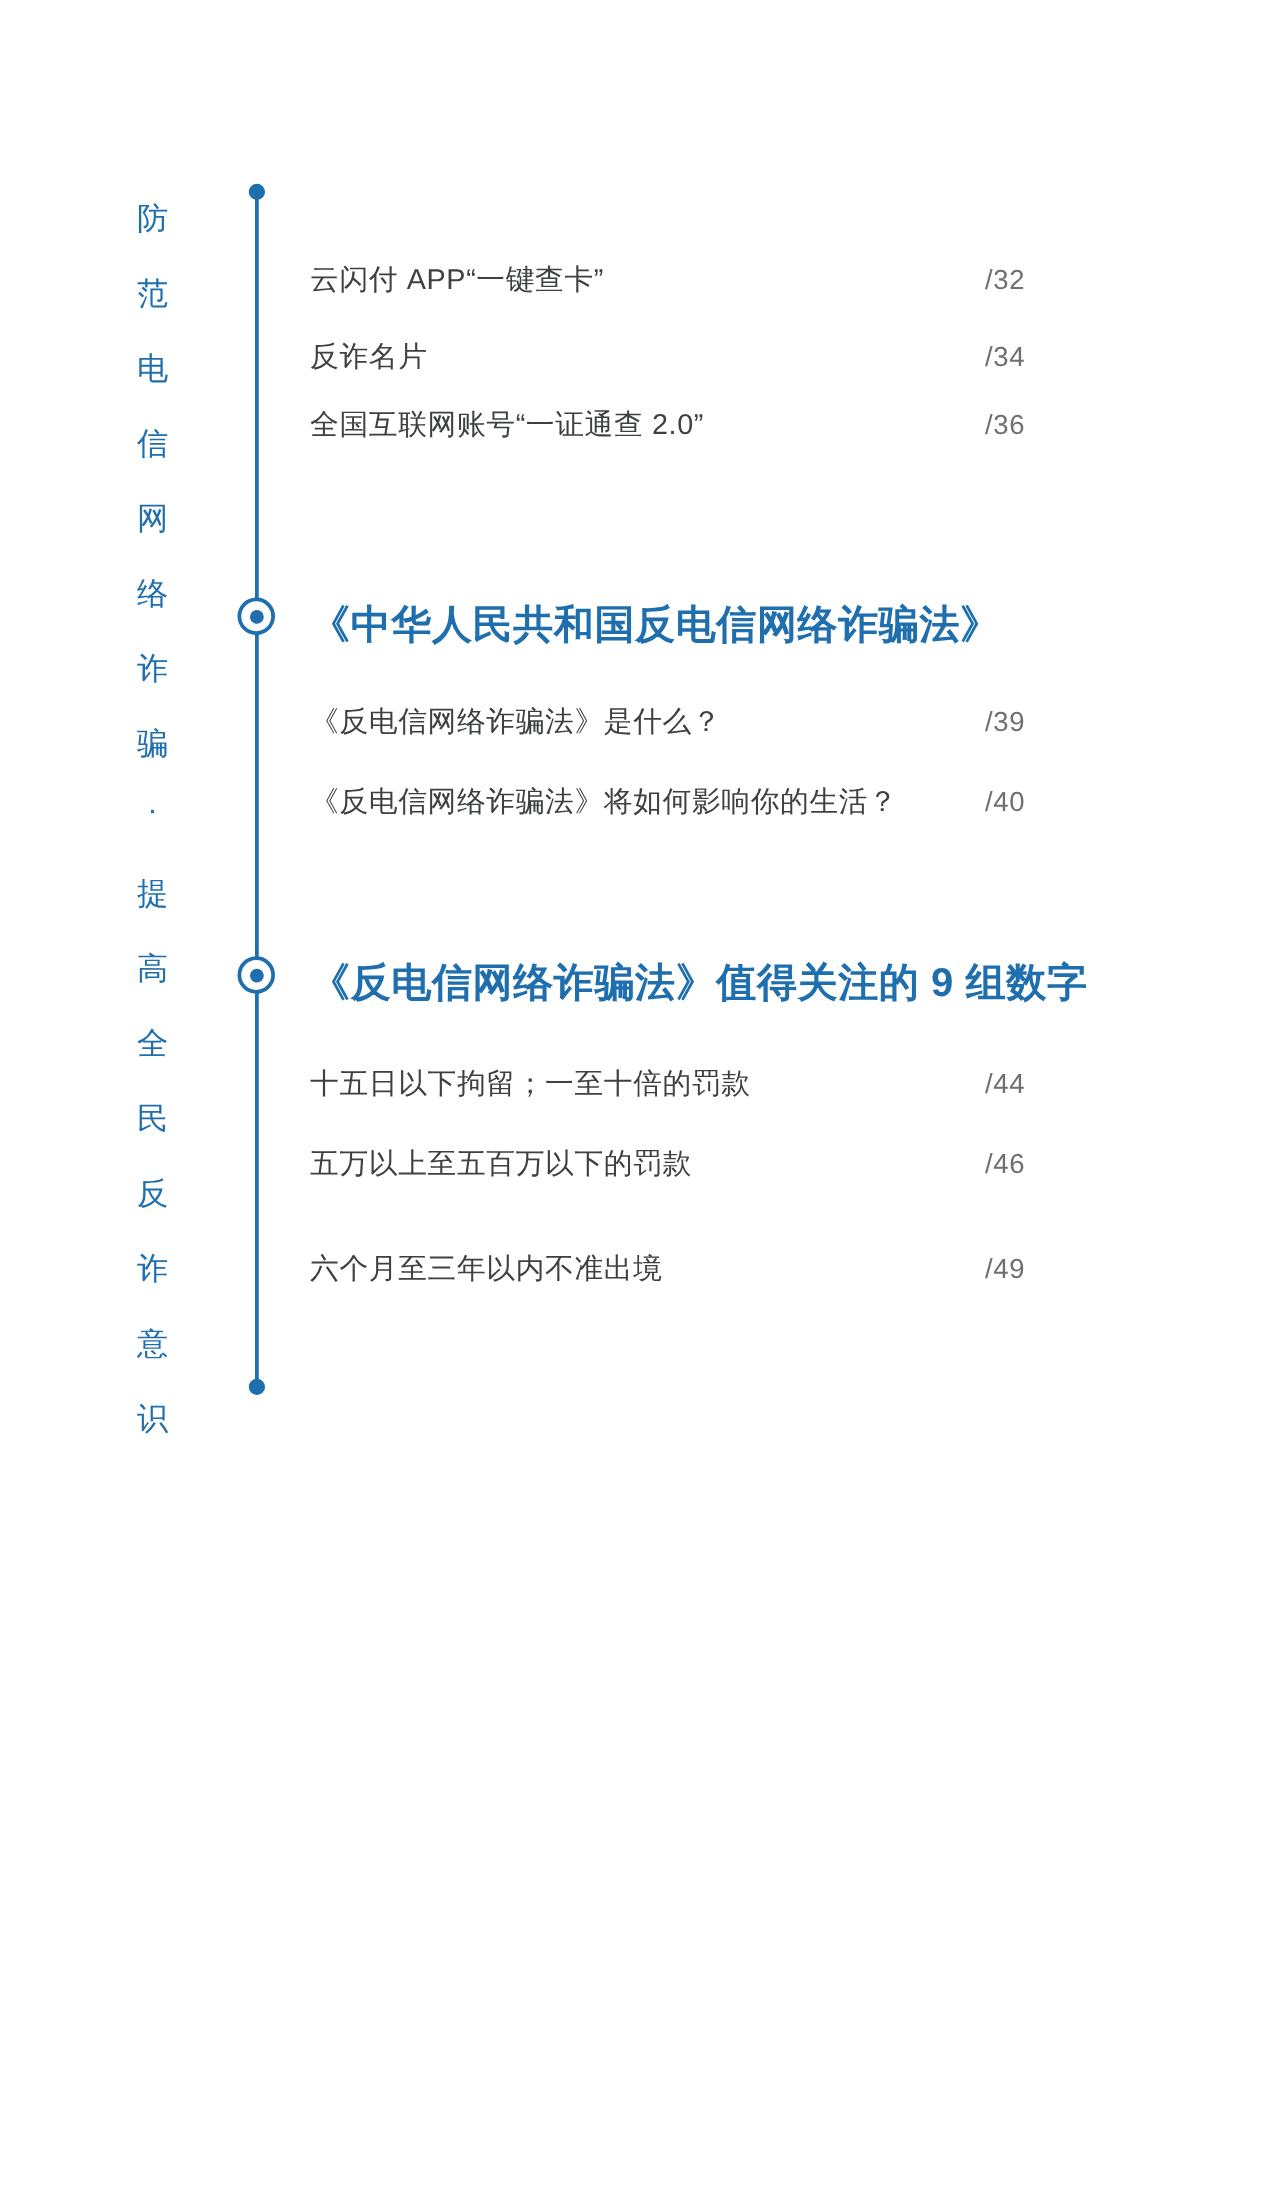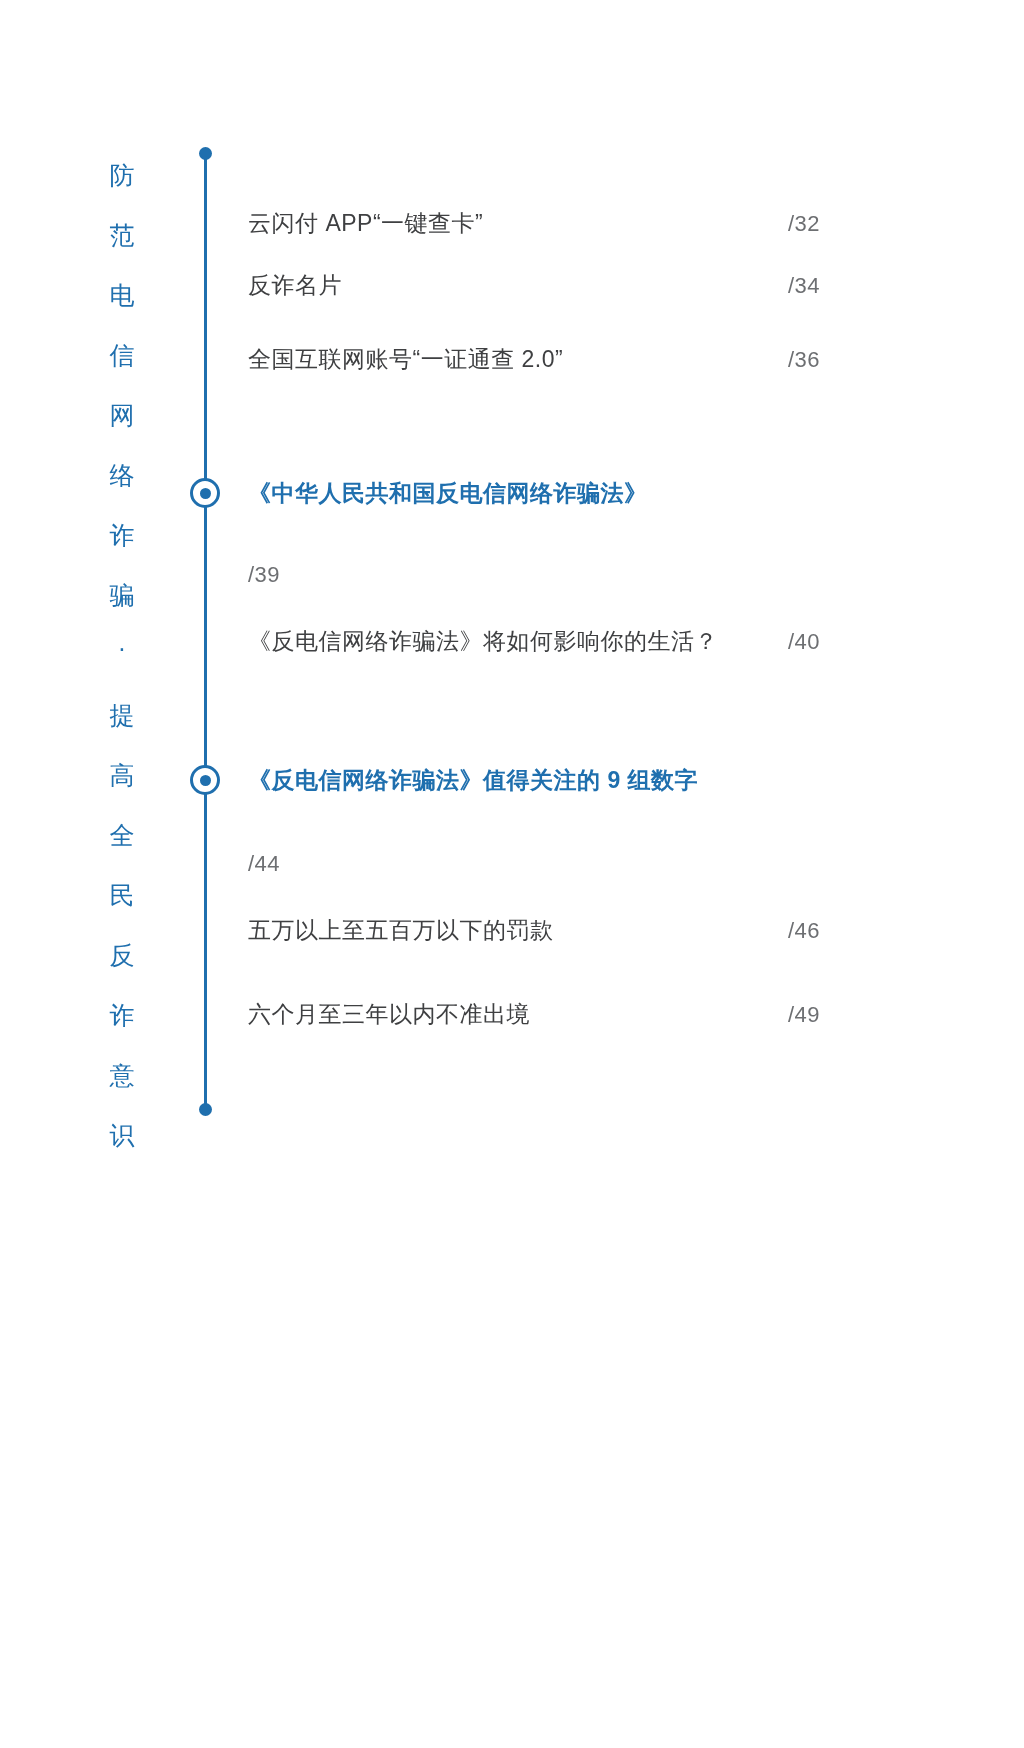--- a/index.html
+++ b/index.html
@@ -109,21 +109,21 @@
     color: #6d6f72;
     font-size: 22px;
     text-align: left;
     width: 60px;
   }
 
   .section-head {
     position: absolute;
     left: 0;
     color: #1f6fae;
-    font-size: 23px;
+    font-size: 32px;
     font-weight: bold;
     white-space: nowrap;
     letter-spacing: 0.5px;
   }
 </style>
 </head>
 <body>
 
 <div class="side-title">
   <span class="ch">防</span>
@@ -154,36 +154,38 @@
 <div class="content">
 
   <div class="toc-entry" style="top:208px;">
     <span class="label">云闪付 APP“一键查卡”</span>
     <span class="page">/32</span>
   </div>
   <div class="toc-entry" style="top:270px;">
     <span class="label">反诈名片</span>
     <span class="page">/34</span>
   </div>
-  <div class="toc-entry" style="top:344px;gap:36px;">
+  <div class="toc-entry" style="top:324px;gap:36px;">
     <span class="label">全国互联网账号“一证通查 2.0”</span>
     <span class="page">/36</span>
   </div>
 
   <div class="section-head" style="top:478px;">《中华人民共和国反电信网络诈骗法》</div>
   <div class="toc-entry" style="top:562px;">
+    <span class="label">《反电信网络诈骗法》是什么？</span>
     <span class="page">/39</span>
   </div>
   <div class="toc-entry" style="top:626px;">
     <span class="label">《反电信网络诈骗法》将如何影响你的生活？</span>
     <span class="page">/40</span>
   </div>
 
   <div class="section-head" style="top:765px;">《反电信网络诈骗法》值得关注的 9 组数字</div>
   <div class="toc-entry" style="top:851px;">
+    <span class="label">十五日以下拘留；一至十倍的罚款</span>
     <span class="page">/44</span>
   </div>
   <div class="toc-entry" style="top:915px;">
     <span class="label">五万以上至五百万以下的罚款</span>
     <span class="page">/46</span>
   </div>
   <div class="toc-entry" style="top:979px;margin-top:20px;">
     <span class="label">六个月至三年以内不准出境</span>
     <span class="page">/49</span>
   </div>

